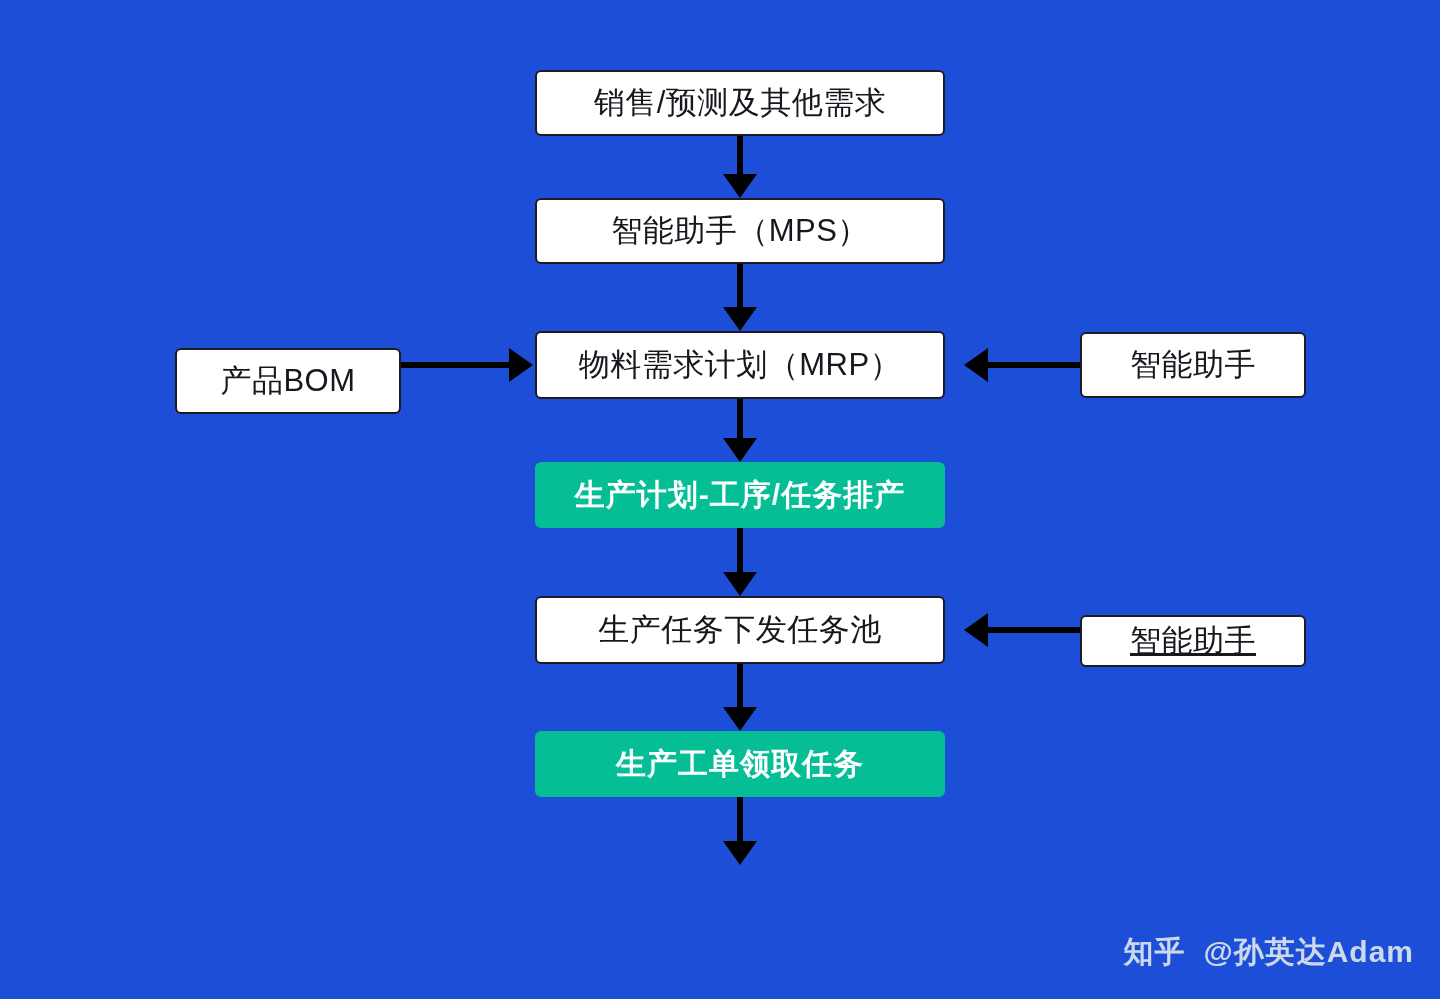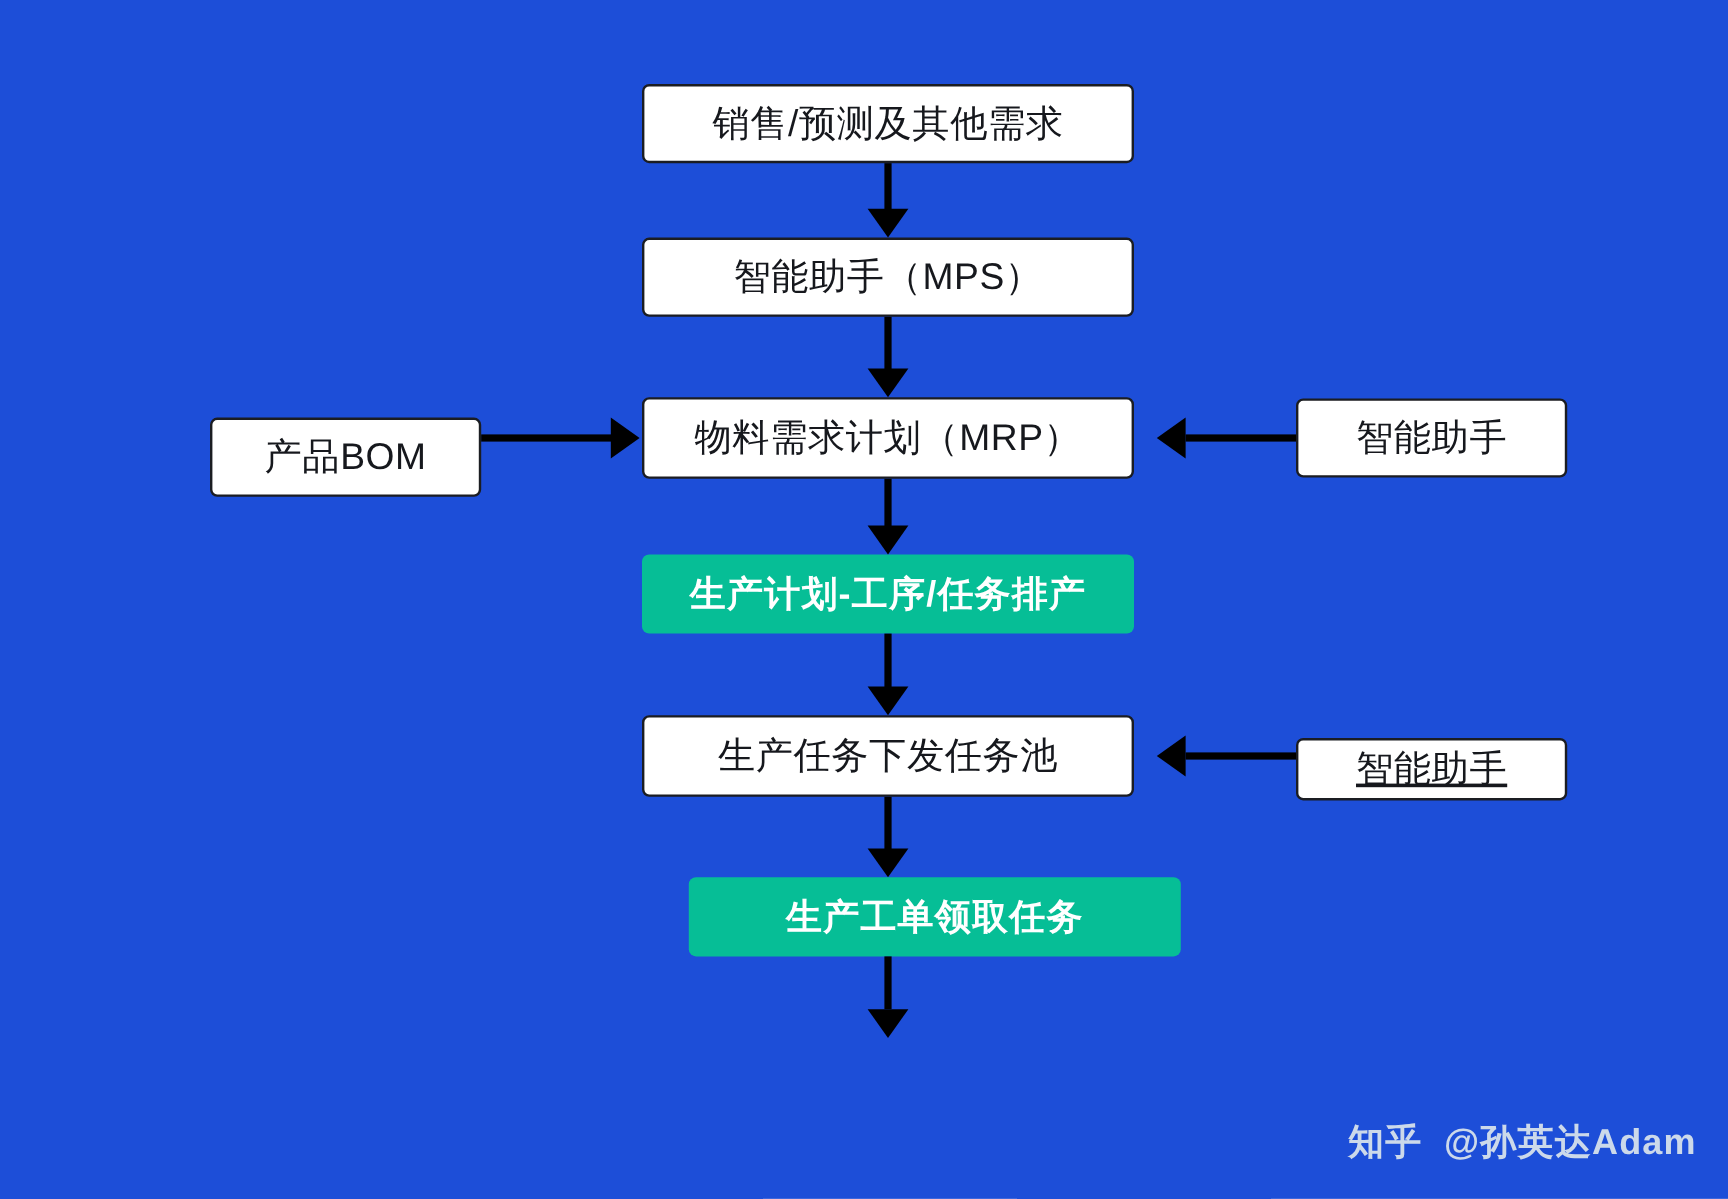--- a/index.html
+++ b/index.html
@@ -140,21 +140,21 @@
   </div>
 
   <div class="node plain col-main" style="top:596px;height:68px;">
     <span>生产任务下发任务池</span>
   </div>
 
   <div class="node plain side-right" style="top:615px;height:52px;text-decoration:underline;">
     <span>智能助手</span>
   </div>
 
-  <div class="node accent col-main" style="top:731px;height:66px;margin-left:39px;">
+  <div class="node accent col-main" style="top:731px;height:66px;">
     <span>生产工单领取任务</span>
   </div>
 
 
   <div class="conn">
     <div class="v-line" style="top:136px;height:44px;"></div>
     <div class="v-head" style="top:174px;"></div>
   </div>
 
   <div class="conn">

